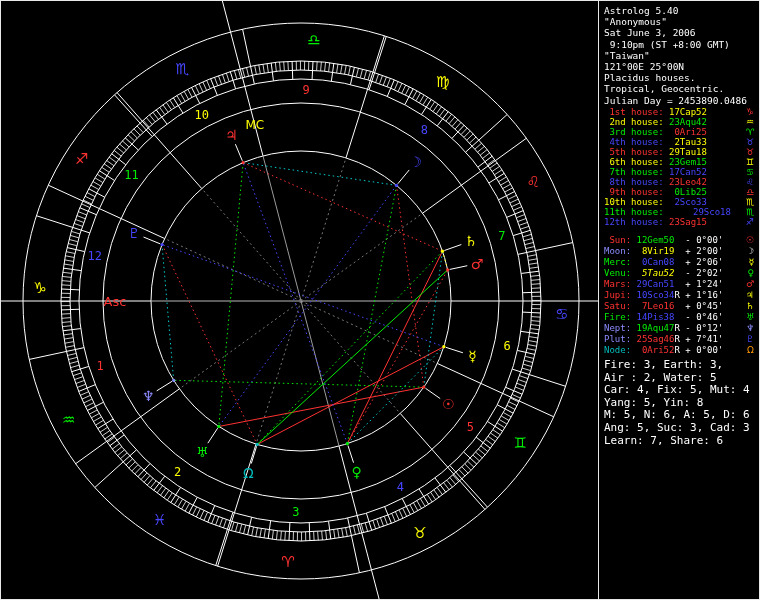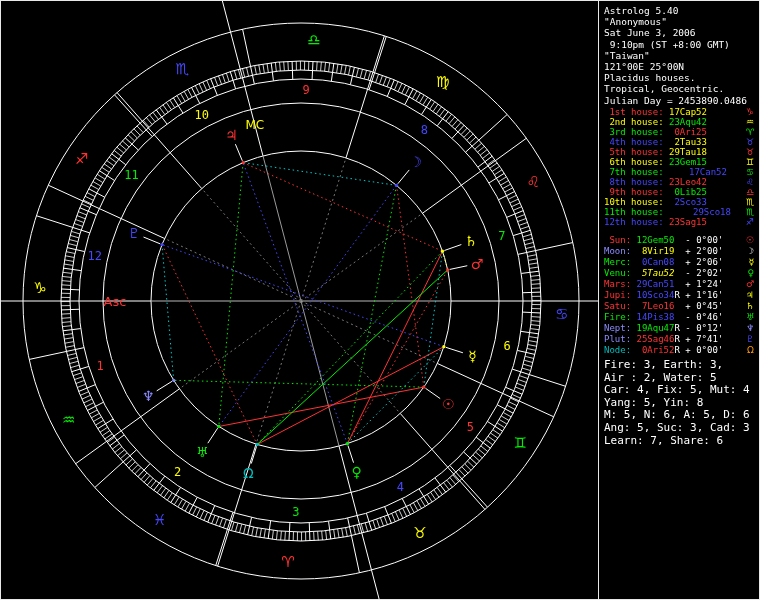--- a/index.html
+++ b/index.html
@@ -513,21 +513,21 @@
   <div id="divider"></div>
   <div id="sidebar">
     <div id="hdr" class="mono"><div class="ln mono">Astrolog 5.40</div><div class="ln mono">"Anonymous"</div><div class="ln mono">Sat June 3, 2006</div><div class="ln mono"> 9:10pm (ST +8:00 GMT)</div><div class="ln mono">"Taiwan"</div><div class="ln mono">121°00E 25°00N</div><div class="ln mono">Placidus houses.</div><div class="ln mono">Tropical, Geocentric.</div><div class="ln mono">Julian Day = 2453890.0486</div></div>
     <div id="houses">
         <div class="trow mono"><span class="mono" style="color: rgb(255, 50, 50);"> 1st house:</span><span class="mono" style="color: rgb(255, 255, 0);"> 17Cap52</span><span class="glyphcol" style="color: rgb(255, 50, 50);">♑</span></div>
         <div class="trow mono"><span class="mono" style="color: rgb(255, 255, 0);"> 2nd house:</span><span class="mono" style="color: rgb(0, 238, 0);"> 23Aqu42</span><span class="glyphcol" style="color: rgb(255, 255, 0);">♒</span></div>
         <div class="trow mono"><span class="mono" style="color: rgb(0, 238, 0);"> 3rd house:</span><span class="mono" style="color: rgb(255, 50, 50);">  0Ari25</span><span class="glyphcol" style="color: rgb(0, 238, 0);">♈</span></div>
         <div class="trow mono"><span class="mono" style="color: rgb(70, 70, 255);"> 4th house:</span><span class="mono" style="color: rgb(255, 255, 0);">  2Tau33</span><span class="glyphcol" style="color: rgb(70, 70, 255);">♉</span></div>
         <div class="trow mono"><span class="mono" style="color: rgb(255, 50, 50);"> 5th house:</span><span class="mono" style="color: rgb(255, 255, 0);"> 29Tau18</span><span class="glyphcol" style="color: rgb(255, 50, 50);">♉</span></div>
         <div class="trow mono"><span class="mono" style="color: rgb(255, 255, 0);"> 6th house:</span><span class="mono" style="color: rgb(0, 238, 0);"> 23Gem15</span><span class="glyphcol" style="color: rgb(255, 255, 0);">♊</span></div>
-        <div class="trow mono"><span class="mono" style="color: rgb(0, 238, 0);"> 7th house:</span><span class="mono" style="color: rgb(70, 70, 255); margin-left: 20px;"> 17Can52</span><span class="glyphcol" style="color: rgb(0, 238, 0);">♋</span></div>
+        <div class="trow mono"><span class="mono" style="color: rgb(0, 238, 0);"> 7th house:</span><span class="mono" style="color: rgb(70, 70, 255);"> 17Can52</span><span class="glyphcol" style="color: rgb(0, 238, 0);">♋</span></div>
         <div class="trow mono"><span class="mono" style="color: rgb(70, 70, 255);"> 8th house:</span><span class="mono" style="color: rgb(255, 50, 50);"> 23Leo42</span><span class="glyphcol" style="color: rgb(70, 70, 255);">♌</span></div>
         <div class="trow mono"><span class="mono" style="color: rgb(255, 50, 50);"> 9th house:</span><span class="mono" style="color: rgb(0, 238, 0);">  0Lib25</span><span class="glyphcol" style="color: rgb(255, 50, 50);">♎</span></div>
         <div class="trow mono"><span class="mono" style="color: rgb(255, 255, 0);">10th house:</span><span class="mono" style="color: rgb(70, 70, 255); text-align: right;">  2Sco33</span><span class="glyphcol" style="color: rgb(255, 255, 0);">♏</span></div>
         <div class="trow mono"><span class="mono" style="color: rgb(0, 238, 0); text-align: center;">11th house:</span><span class="mono" style="color: rgb(70, 70, 255); margin-left: 24px;"> 29Sco18</span><span class="glyphcol" style="color: rgb(0, 238, 0);">♏</span></div>
         <div class="trow mono"><span class="mono" style="color: rgb(70, 70, 255);">12th house:</span><span class="mono" style="color: rgb(255, 50, 50);"> 23Sag15</span><span class="glyphcol" style="color: rgb(70, 70, 255);">♐</span></div>
       </div>
     <div id="planets">
         <div class="trow mono"><span class="mono" style="color: rgb(255, 50, 50);"> Sun: </span><span class="mono" style="color: rgb(0, 238, 0);">12Gem50</span><span class="mono" style="color: rgb(255, 255, 255);"> </span><span class="mono" style="color: rgb(255, 255, 255);"> - 0°00'</span><span class="glyphcol" style="color: rgb(255, 50, 50);">☉</span></div>
         <div class="trow mono"><span class="mono" style="color: rgb(140, 140, 255);">Moon: </span><span class="mono" style="color: rgb(255, 255, 0);"> 8Vir19</span><span class="mono" style="color: rgb(255, 255, 255);"> </span><span class="mono" style="color: rgb(255, 255, 255);"> + 2°00'</span><span class="glyphcol" style="color: rgb(255, 255, 255);">☽</span></div>
         <div class="trow mono"><span class="mono" style="color: rgb(0, 238, 0);">Merc: </span><span class="mono" style="color: rgb(70, 70, 255);"> 0Can08</span><span class="mono" style="color: rgb(255, 255, 255);"> </span><span class="mono" style="color: rgb(255, 255, 255);"> + 2°06'</span><span class="glyphcol" style="color: rgb(255, 255, 0);">☿</span></div>

